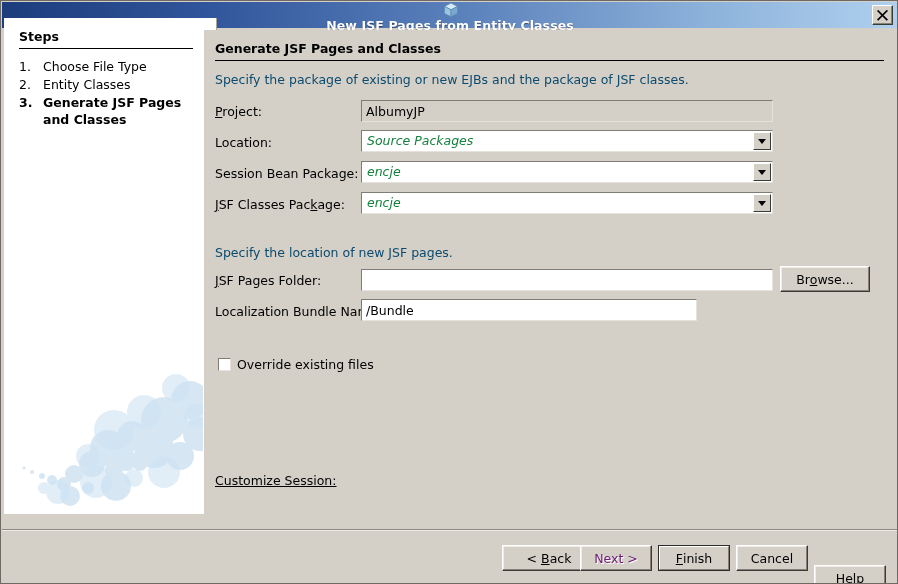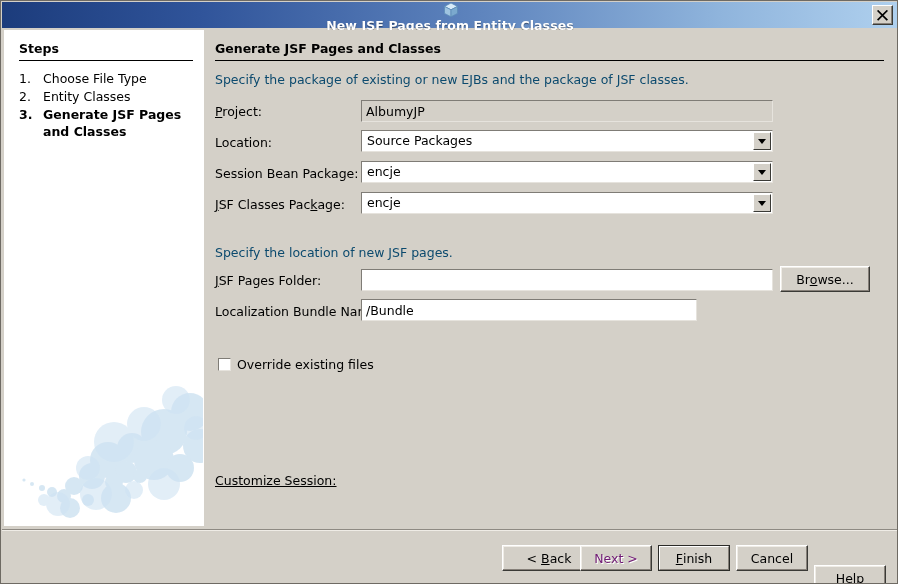--- a/index.html
+++ b/index.html
@@ -65,21 +65,21 @@
     align-items: center;
     justify-content: center;
     cursor: default;
   }
   #close-button svg { display:block; }
 
   
   #steps-panel {
     position: absolute;
     left: 3px;
-    top: 29px;
+    top: 17px;
     width: 213px;
     height: 496px;
     background: #ffffff;
     border-right: 1px solid #a8a49c;
     box-sizing: border-box;
     overflow: hidden;
   }
   #steps-title {
     position: absolute;
     left: 15px;
@@ -204,23 +204,24 @@
     border-top: 1px solid #7f7c76;
     border-left: 1px solid #7f7c76;
     border-right: 1px solid #e6e3dd;
     border-bottom: 1px solid #e6e3dd;
   }
   .combo-value {
     position: absolute;
     left: 5px;
     top: 2px;
     font-size: 12.5px;
-    color: #000000;
+    color: #15803d;
     line-height: 16px;
     white-space: nowrap;
+    font-style: italic;
   }
   .combo-btn {
     position: absolute;
     right: 1px;
     top: 1px;
     width: 18px;
     height: 18px;
     background: #d4d0c8;
     border-top: 1px solid #ffffff;
     border-left: 1px solid #ffffff;

